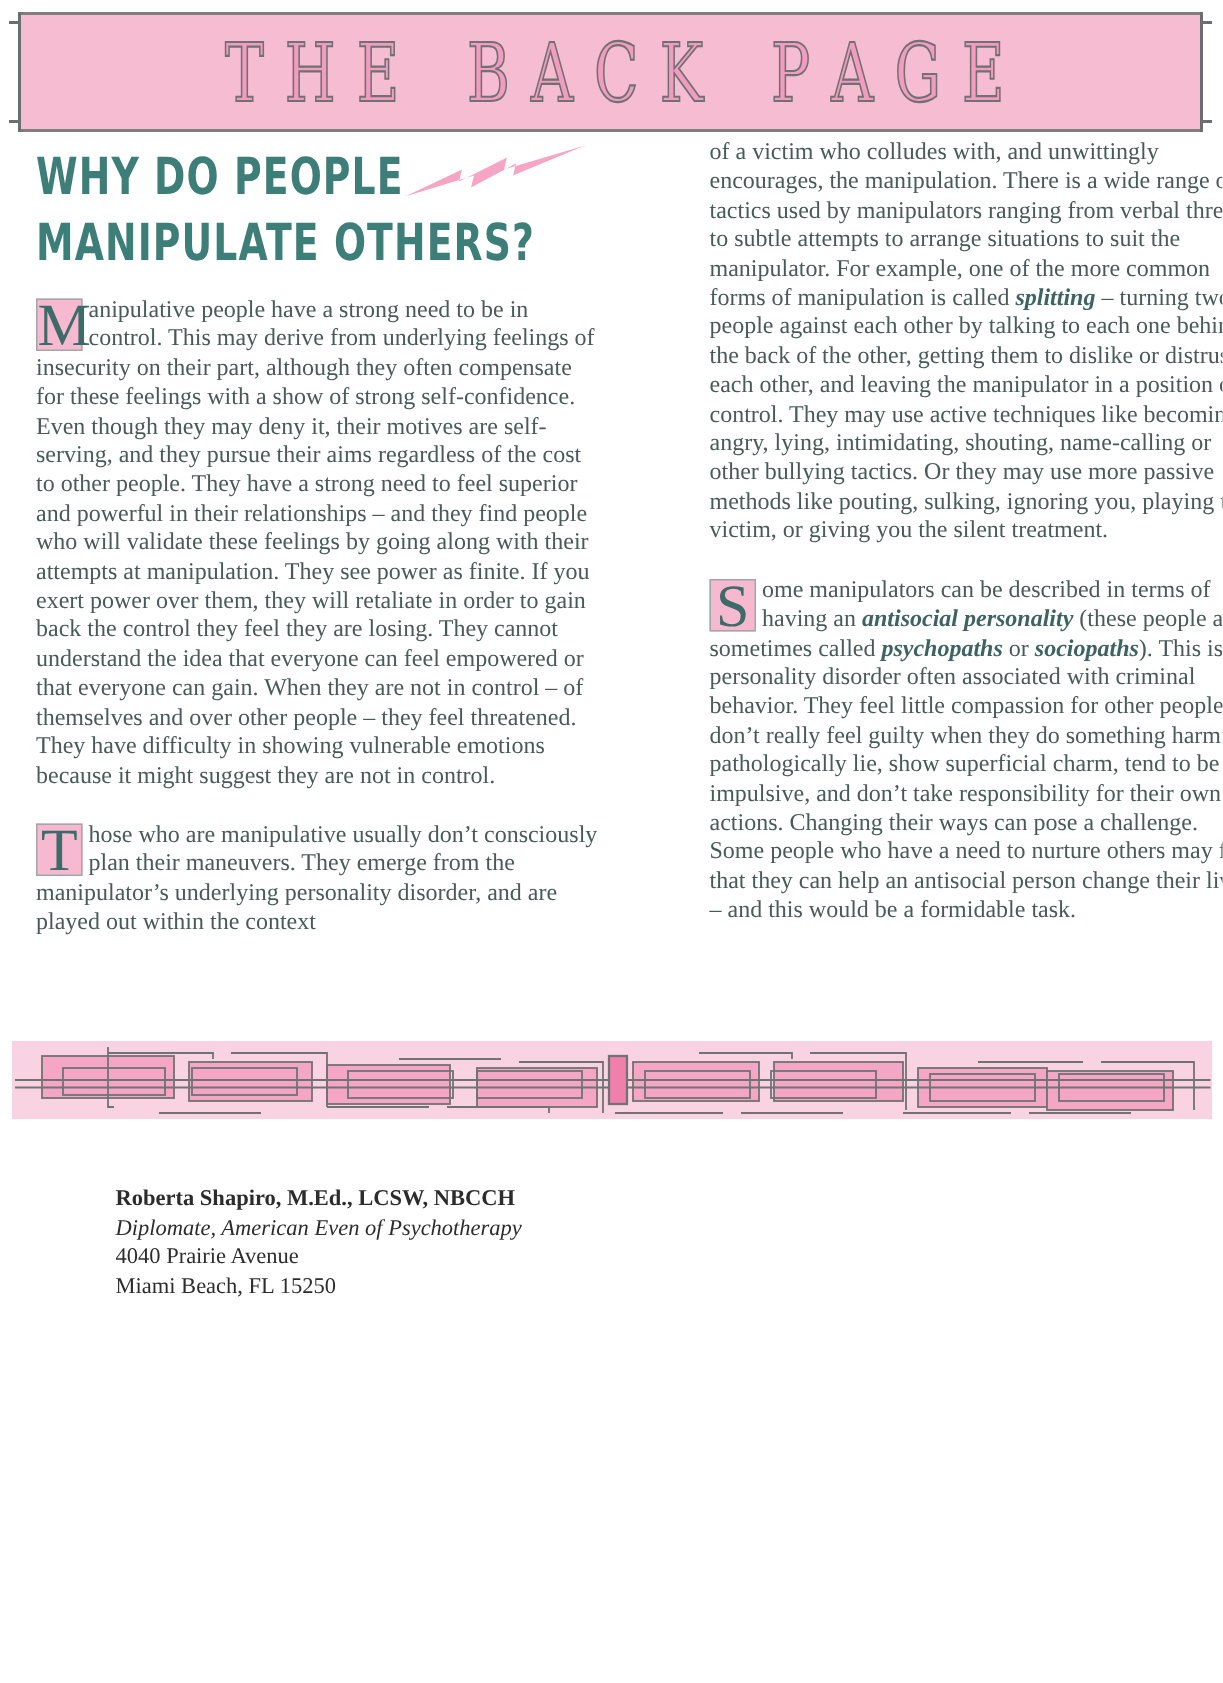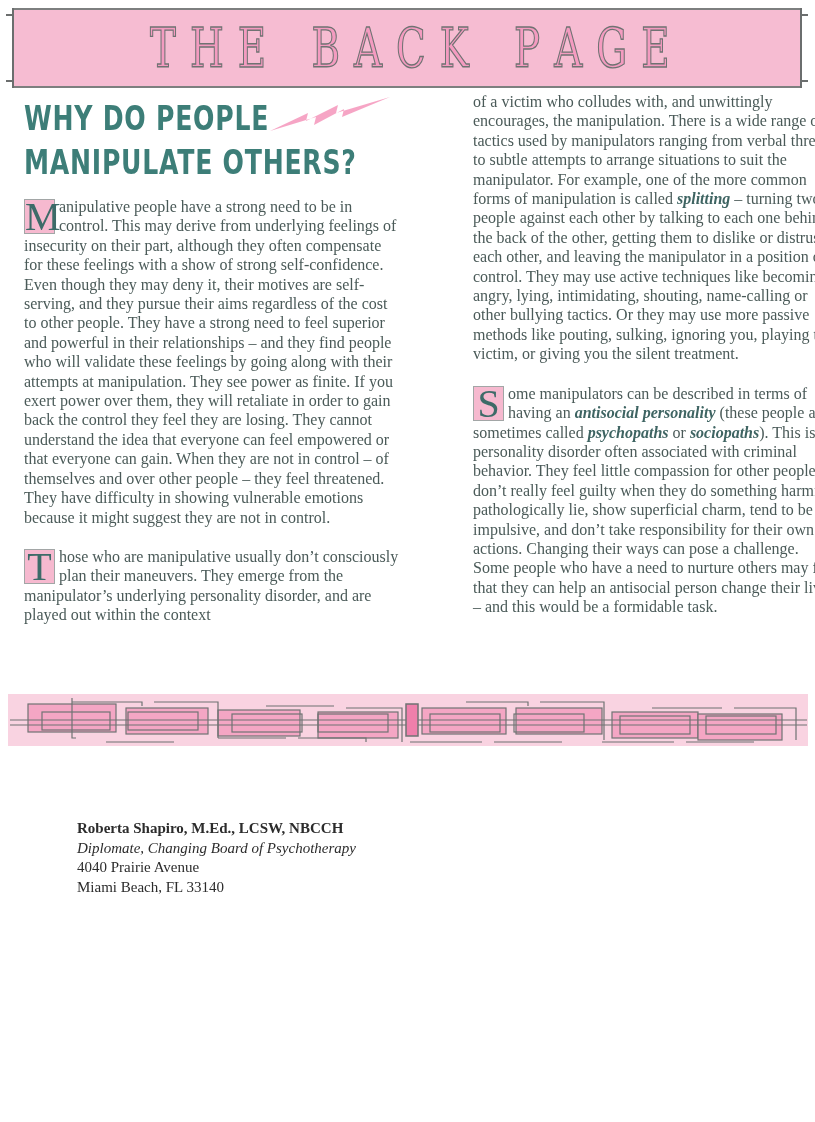--- a/index.html
+++ b/index.html
@@ -51,21 +51,21 @@
     float:left; width:31px; height:35px; margin:2px 4px 0 0;
     background:#f6b9cf; border:1px solid #a2a6a6; box-sizing:border-box;
     font-size:40px; line-height:34px; text-align:center; color:#3d6b68;
   }
   .em { font-style:italic; font-weight:bold; color:#3e6462; }
 
   
   .divider { position:absolute; left:6px; top:690px; width:805px; height:60px; }
 
   
-  .signature { position:absolute; left:77px; top:819px; font-size:15px; line-height:19.5px; color:#2c2c2c; }
+  .signature { position:absolute; left:77px; top:790px; font-size:15px; line-height:19.5px; color:#2c2c2c; }
   .signature .name { font-weight:bold; }
   .signature .title { font-style:italic; }
 </style>
 </head>
 <body>
 
 <div class="banner">
   <div class="bar"></div>
   <div class="capL"></div>
   <div class="capR"></div>
@@ -140,16 +140,16 @@
     <path d="M66 12 L136 12 L136 16 M148 12 L212 12 L212 48 M70 48 L66 48 L66 8 M100 52 L168 52 M212 48 L280 48 M292 48 L360 48 L360 52 M260 16 L328 16 M340 18 L396 18 L396 52"></path>
     <path d="M460 12 L522 12 L522 16 M534 12 L598 12 L598 50 M404 52 L476 52 M488 52 L556 52 M596 52 L668 52 M680 52 L748 52 M646 18 L716 18 M728 18 L790 18 L790 50"></path>
     <line x1="4" y1="30" x2="801" y2="30"></line>
     <line x1="4" y1="35" x2="801" y2="35"></line>
   </g>
   <rect x="400" y="14" width="12" height="32" fill="#ef7fab" stroke="#6f7373" stroke-width="1.5"></rect>
 </svg>
 
 <div class="signature">
   <div class="name">Roberta Shapiro, M.Ed., LCSW, NBCCH</div>
-  <div class="title">Diplomate, Changing Board of Psychotherapy</div>
+  <div class="title">Diplomate, American Even of Psychotherapy</div>
   <div>4040 Prairie Avenue</div>
-  <div>Miami Beach, FL 33140</div>
+  <div>Miami Beach, FL 15250</div>
 </div>
 
 </body></html>

